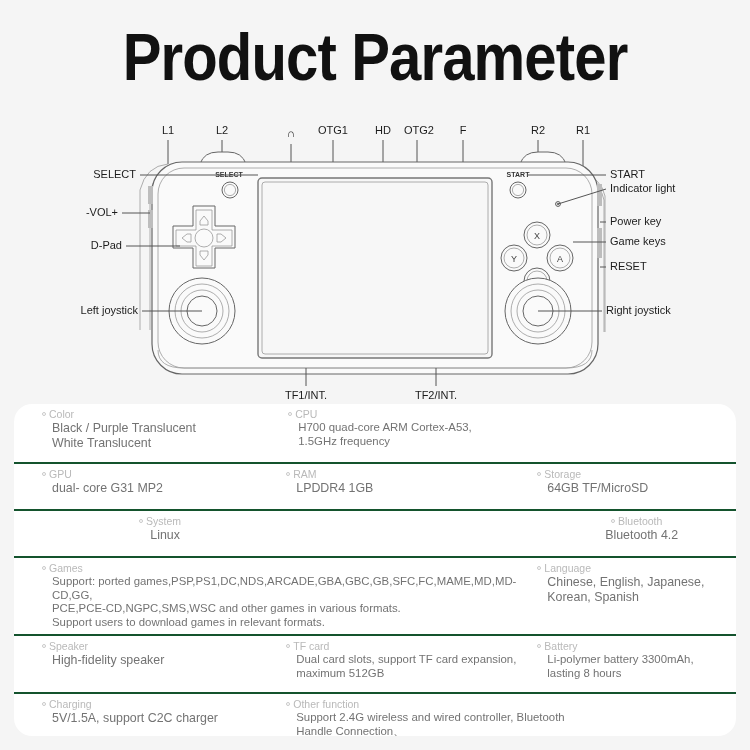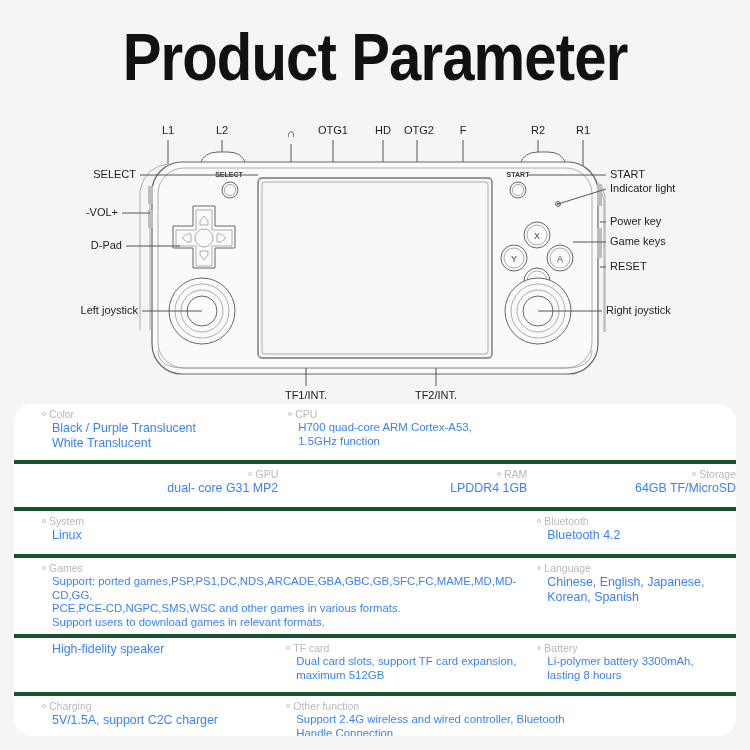--- a/index.html
+++ b/index.html
@@ -32,21 +32,21 @@
   
   #spec-card{
     position:absolute;left:14px;top:404px;width:722px;height:332px;
     background:#ffffff;
     border-radius:18px;
     box-sizing:border-box;
     overflow:hidden;
   }
   .spec-row{
     display:flex;
-    border-bottom:4px solid #14532d;
+    border-bottom:2px solid #14532d;
     box-sizing:border-box;
   }
   .spec-row:last-child{border-bottom:none;}
   .spec-cell{
     box-sizing:border-box;
     padding:4px 0 5px 0;
     position:relative;
   }
   .c1{width:36.6%;padding-left:28px;}
   .c2{width:34.5%;padding-left:8px;}
@@ -65,29 +65,29 @@
     width:4px;height:4px;
     border:1px solid #c9c9c9;
     border-radius:50%;
     margin-right:3px;
     vertical-align:2px;
     box-sizing:border-box;
   }
   .spec-value{
     font-size:12.4px;
     line-height:15px;
-    color:#3b82f6;
+    color:#737373;
     padding-left:10px;
     white-space:pre-line;
   }
   .spec-value.small{font-size:11.4px;line-height:13.6px;}
   
   .row-h1{min-height:60px;}
-  .row-h2{min-height:47px;text-align:right;}
-  .row-h3{min-height:47px;}
+  .row-h2{min-height:47px;}
+  .row-h3{min-height:47px;text-align:center;}
   .row-h4{min-height:58px;}
   .row-h5{min-height:58px;}
   .row-h6{min-height:56px;}
 </style>
 </head>
 <body>
 
 <div id="page-title">Product Parameter</div>
 
 <div id="diagram">
@@ -253,21 +253,21 @@
 
   <div class="spec-row row-h1">
     <div class="spec-cell c1">
       <div class="spec-label"><span class="bullet"></span><span>Color</span></div>
       <div class="spec-value">Black / Purple Translucent
 White Translucent</div>
     </div>
     <div class="spec-cell c3">
       <div class="spec-label"><span class="bullet"></span><span>CPU</span></div>
       <div class="spec-value small">H700 quad-core ARM Cortex-A53,
-1.5GHz function</div>
+1.5GHz frequency</div>
     </div>
   </div>
 
   <div class="spec-row row-h2">
     <div class="spec-cell c1">
       <div class="spec-label"><span class="bullet"></span><span>GPU</span></div>
       <div class="spec-value">dual- core G31 MP2</div>
     </div>
     <div class="spec-cell c2">
       <div class="spec-label"><span class="bullet"></span><span>RAM</span></div>
@@ -301,20 +301,21 @@
     </div>
     <div class="spec-cell c3">
       <div class="spec-label"><span class="bullet"></span><span>Language</span></div>
       <div class="spec-value">Chinese, English, Japanese,
 Korean, Spanish</div>
     </div>
   </div>
 
   <div class="spec-row row-h5">
     <div class="spec-cell c1">
+      <div class="spec-label"><span class="bullet"></span><span>Speaker</span></div>
       <div class="spec-value">High-fidelity speaker</div>
     </div>
     <div class="spec-cell c2">
       <div class="spec-label"><span class="bullet"></span><span>TF card</span></div>
       <div class="spec-value small">Dual card slots, support TF card expansion,
 maximum 512GB</div>
     </div>
     <div class="spec-cell c3">
       <div class="spec-label"><span class="bullet"></span><span>Battery</span></div>
       <div class="spec-value small">Li-polymer battery 3300mAh,

